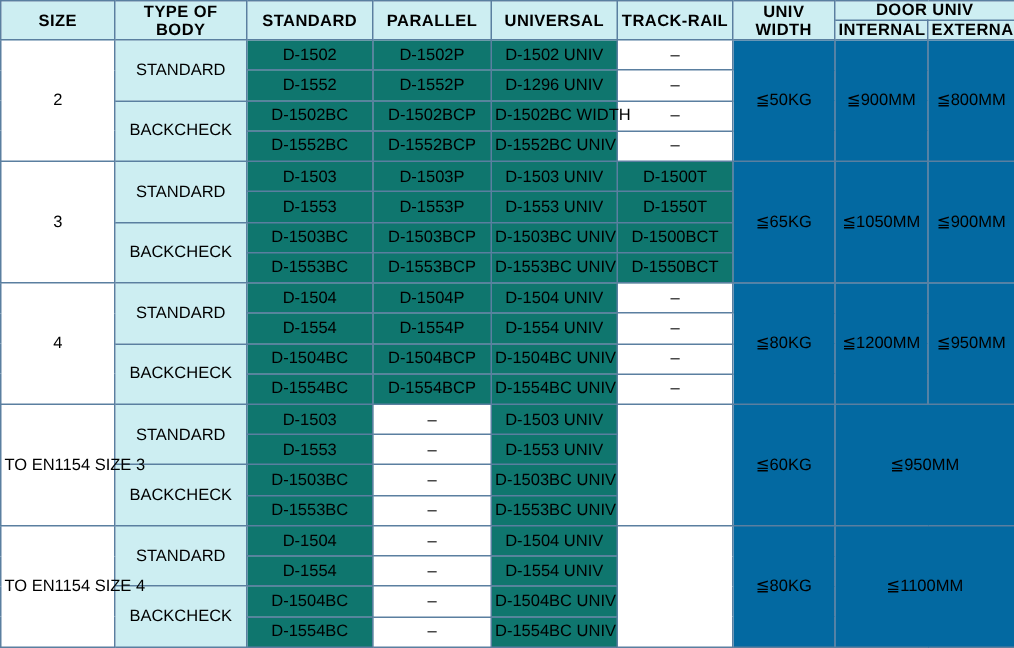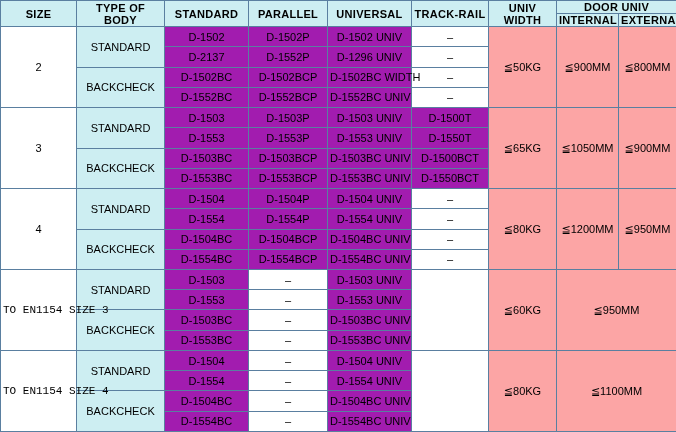--- a/index.html
+++ b/index.html
@@ -37,39 +37,38 @@
   }
   .size-cell {
     background: #ffffff;
     font-weight: normal;
     font-size: 11.5px;
   }
   .size-cell.small {
     font-size: 10.5px;
     line-height: 1.25;
     white-space: normal;
-    font-family: Liberation Mono, monospace;
   }
   .body-type {
     background: #cdeef2;
     font-size: 10.5px;
     font-weight: normal;
   }
   .model {
-    background: #a21caf;
+    background: #0f766e;
     text-align: left;
     padding-left: 6px;
     font-size: 11px;
   }
   .dash {
     background: #ffffff;
     font-size: 11px;
   }
   .merged {
-    background: #fca5a5;
+    background: #0369a1;
     font-size: 11.5px;
   }
   .univ {
     font-size: 10.5px;
   }
   col.c-size { width: 76px; }
   col.c-body { width: 88px; }
   col.c-std { width: 84px; }
   col.c-par { width: 79px; }
   col.c-uni { width: 84px; }
@@ -116,21 +115,21 @@
       <td class="body-type" rowspan="2">STANDARD</td>
       <td class="model">D-1502</td>
       <td class="model">D-1502P</td>
       <td class="model univ">D-1502 UNIV</td>
       <td class="dash">–</td>
       <td class="merged" rowspan="4">≦50KG</td>
       <td class="merged" rowspan="4">≦900MM</td>
       <td class="merged" rowspan="4">≦800MM</td>
     </tr>
     <tr>
-      <td class="model">D-2137</td>
+      <td class="model">D-1552</td>
       <td class="model">D-1552P</td>
       <td class="model univ">D-1296 UNIV</td>
       <td class="dash">–</td>
     </tr>
     <tr>
       <td class="body-type" rowspan="2">BACKCHECK</td>
       <td class="model">D-1502BC</td>
       <td class="model">D-1502BCP</td>
       <td class="model univ">D-1502BC WIDTH</td>
       <td class="dash">–</td>

